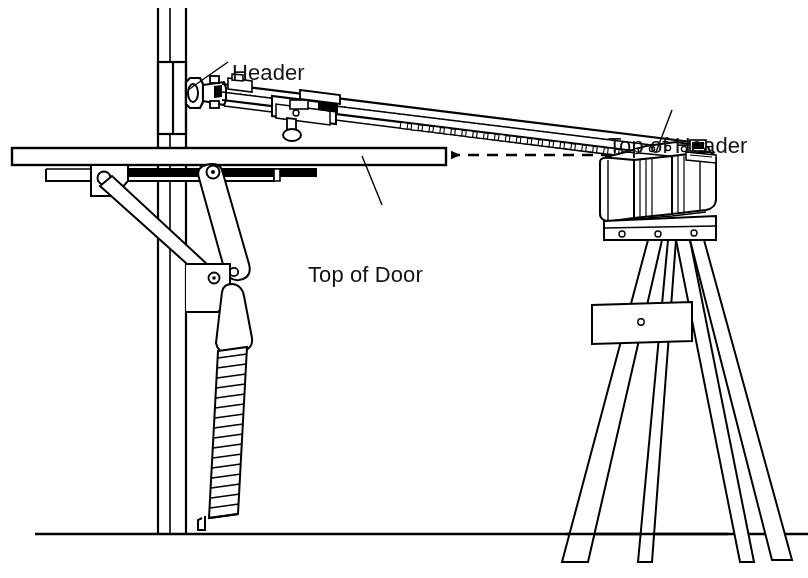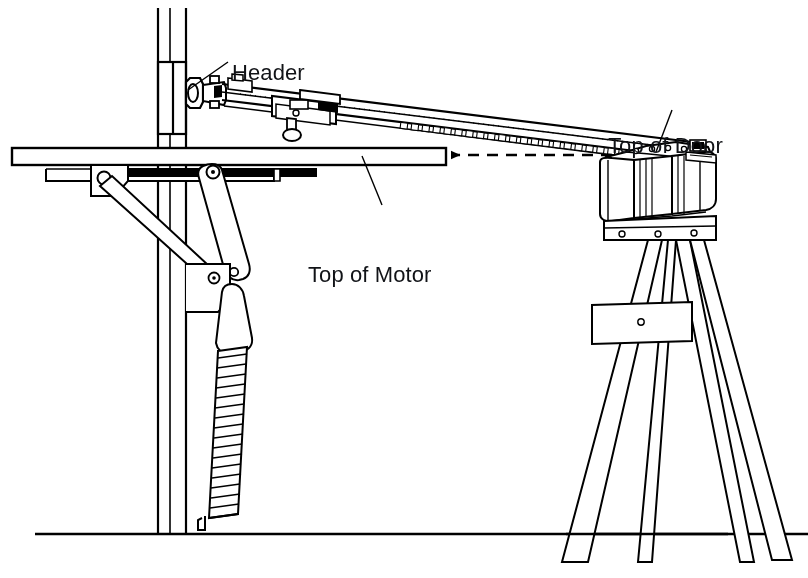--- a/index.html
+++ b/index.html
@@ -282,20 +282,20 @@
       </g>
 
     </g>
   </svg>
 
   <div class="lbl" id="label-header-bracket">
     <div>Header</div>
   </div>
 
   <div class="lbl" id="label-top-of-door">
-    <div>Top of Motor</div>
-  </div>
-
-  <div class="lbl" id="label-top-of-motor">
     <div>Top of Door</div>
   </div>
 
+  <div class="lbl" id="label-top-of-motor">
+    <div>Top of Header</div>
+  </div>
+
 </div>
 
 </body></html>

